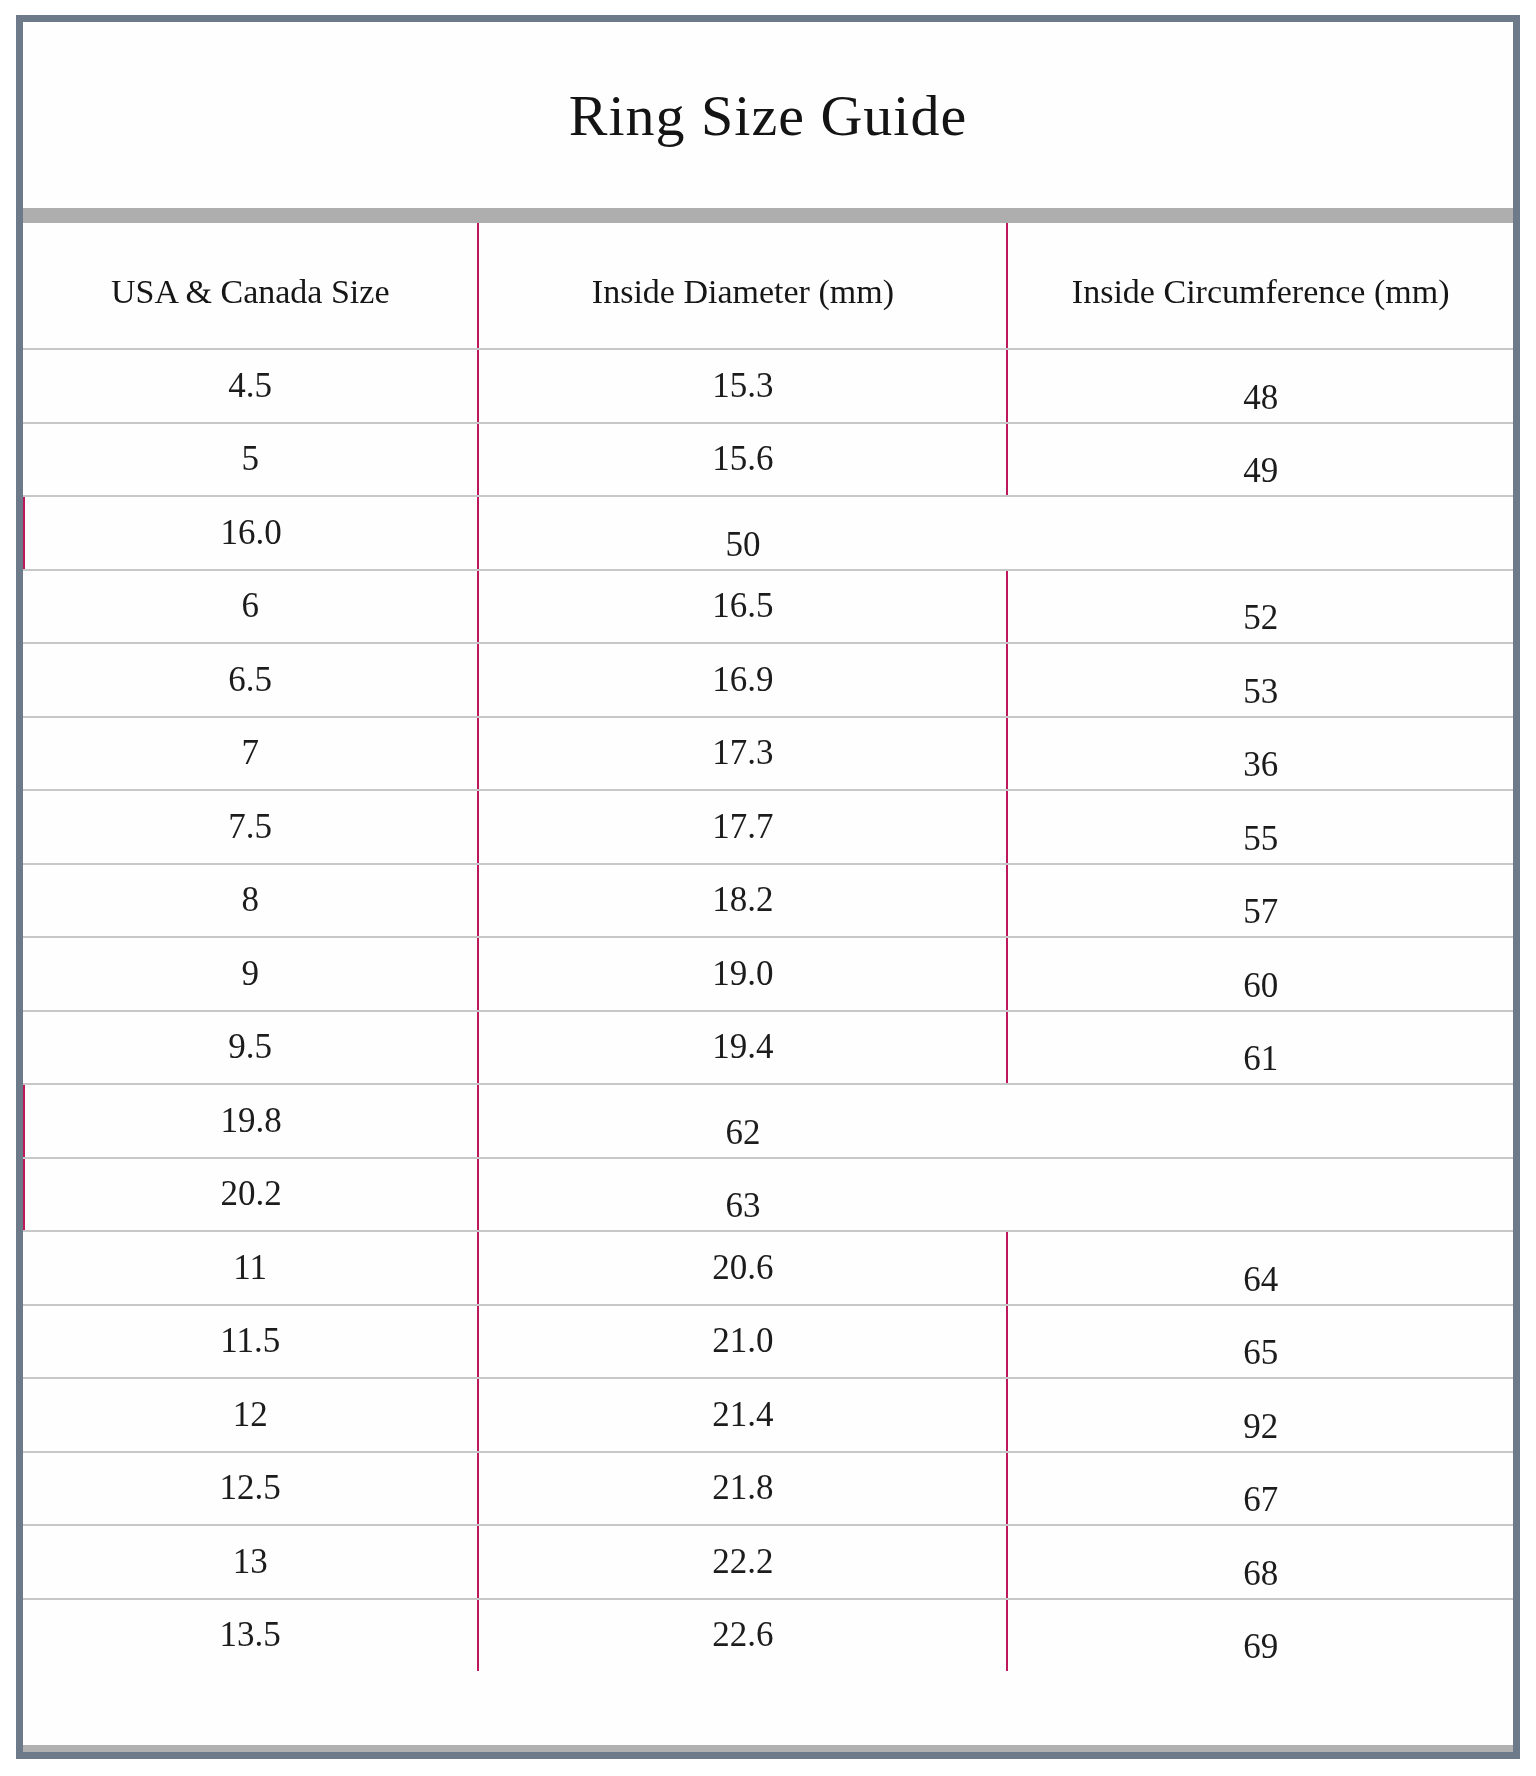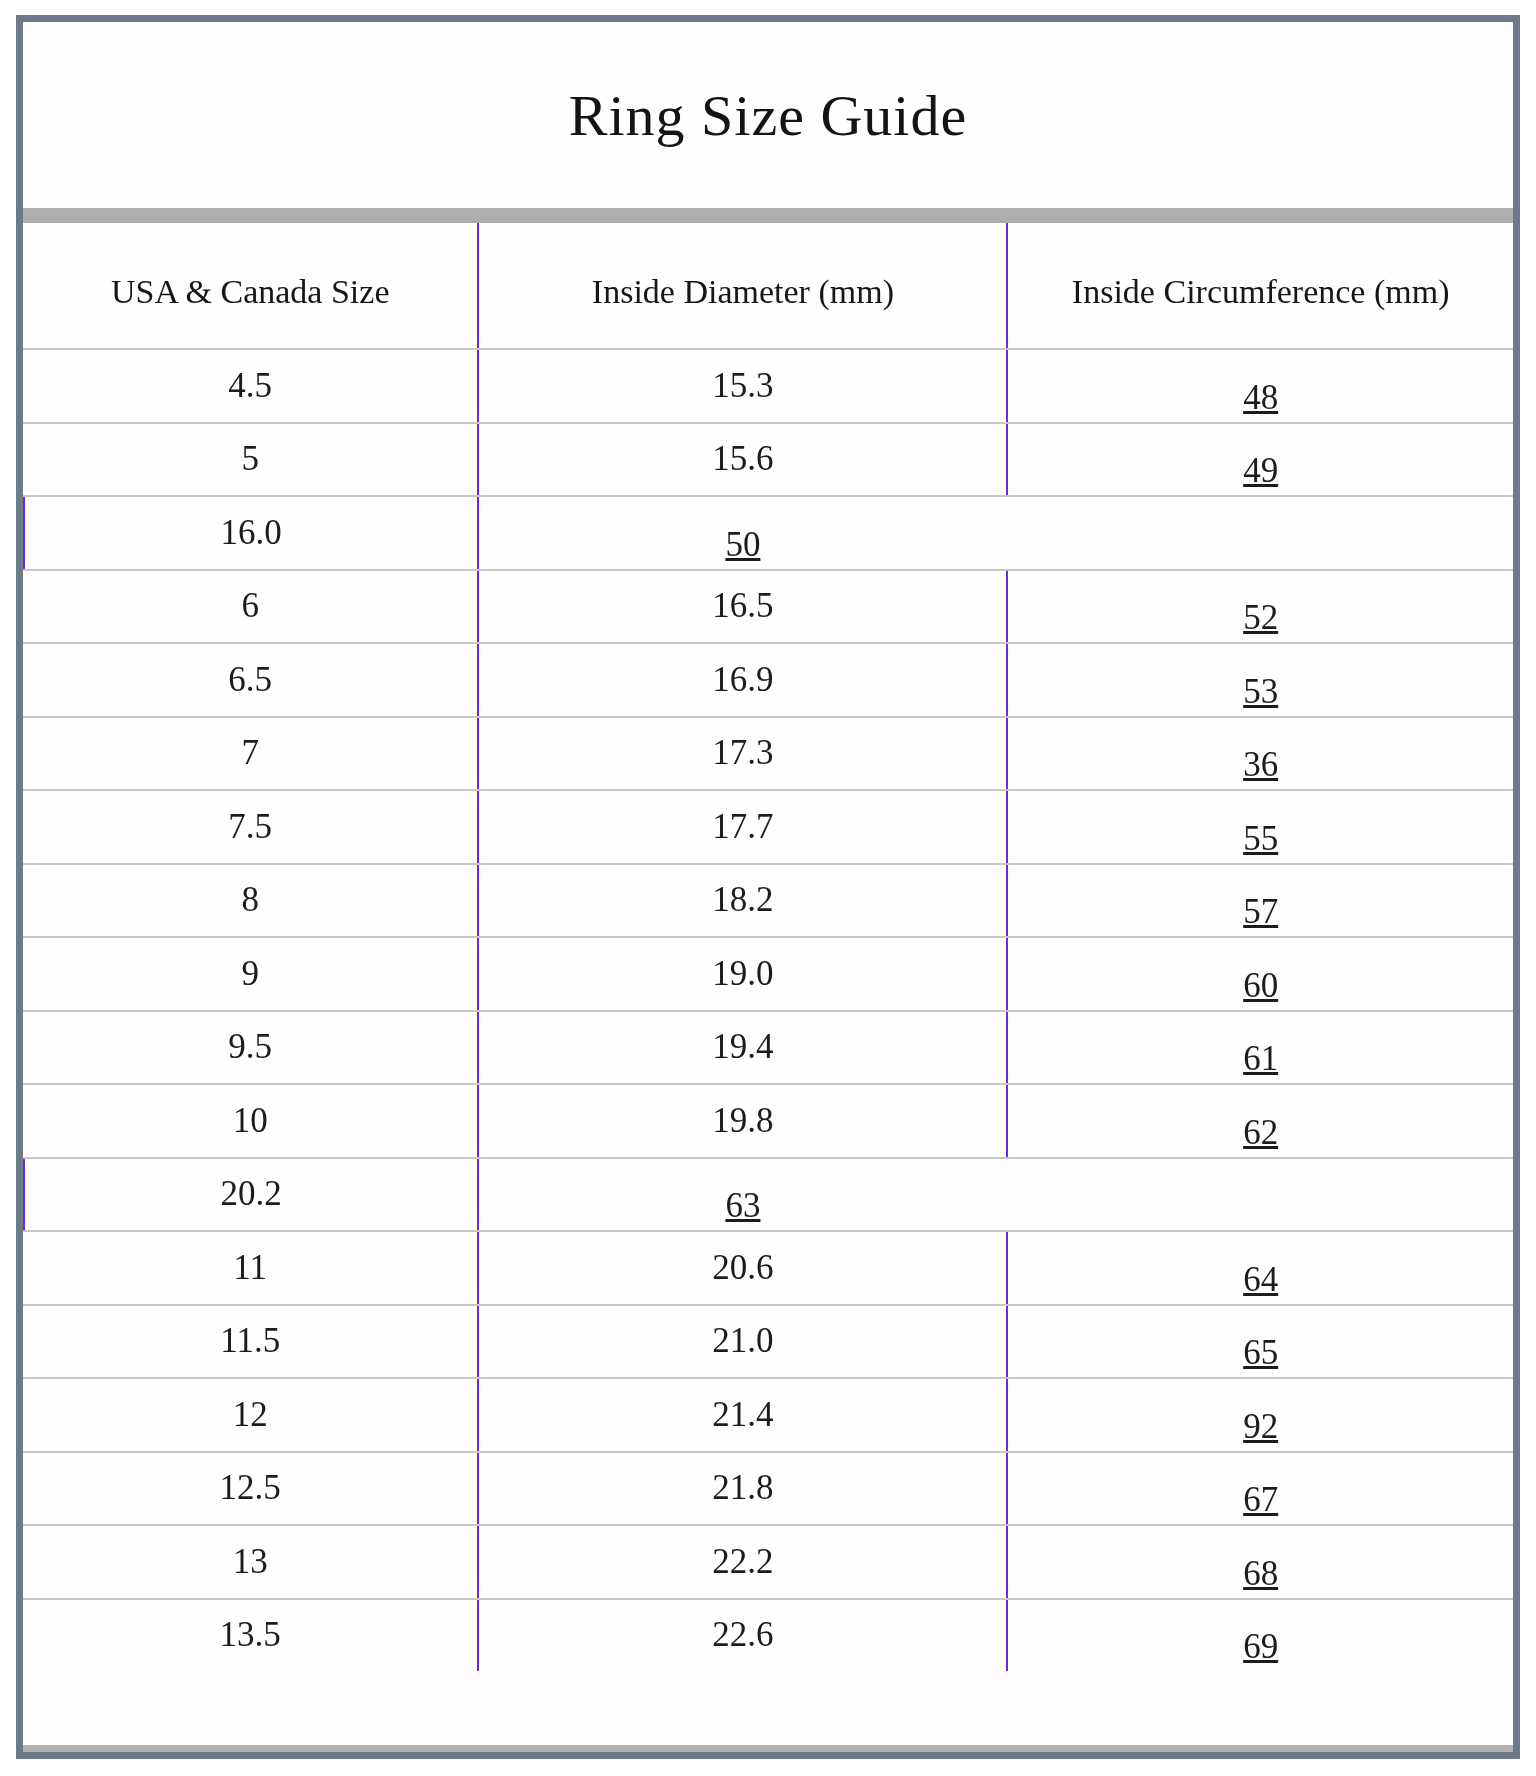--- a/index.html
+++ b/index.html
@@ -73,22 +73,22 @@
     box-sizing: border-box;
   }
   .cell {
     display: flex;
     align-items: center;
     justify-content: center;
     font-size: 35px;
     color: #1c1c1c;
     box-sizing: border-box;
   }
-  .col-line { border-left: 2px solid #6d28d9; }
-  .cell.c3 span { transform: translateY(12px); display: inline-block; text-decoration: underline; }
+  .col-line { border-left: 2px solid #be185d; }
+  .cell.c3 span { transform: translateY(12px); display: inline-block; }
 </style>
 </head>
 <body>
 
 <div class="canvas">
   <div class="card">
 
     <div class="title-area">
       <div class="title">Ring Size Guide</div>
     </div>
@@ -176,21 +176,20 @@
 
   <div class="trow">
     <div class="cell c1">9.5</div>
     <div class="cell c2 col-line">19.4</div>
     <div class="cell c3 col-line">
             <span>61</span>
           </div>
   </div>
 
   <div class="trow">
-    <div class="cell c1">10</div>
     <div class="cell c2 col-line">19.8</div>
     <div class="cell c3 col-line">
             <span>62</span>
           </div>
   </div>
 
   <div class="trow">
     <div class="cell c2 col-line">20.2</div>
     <div class="cell c3 col-line">
             <span>63</span>

